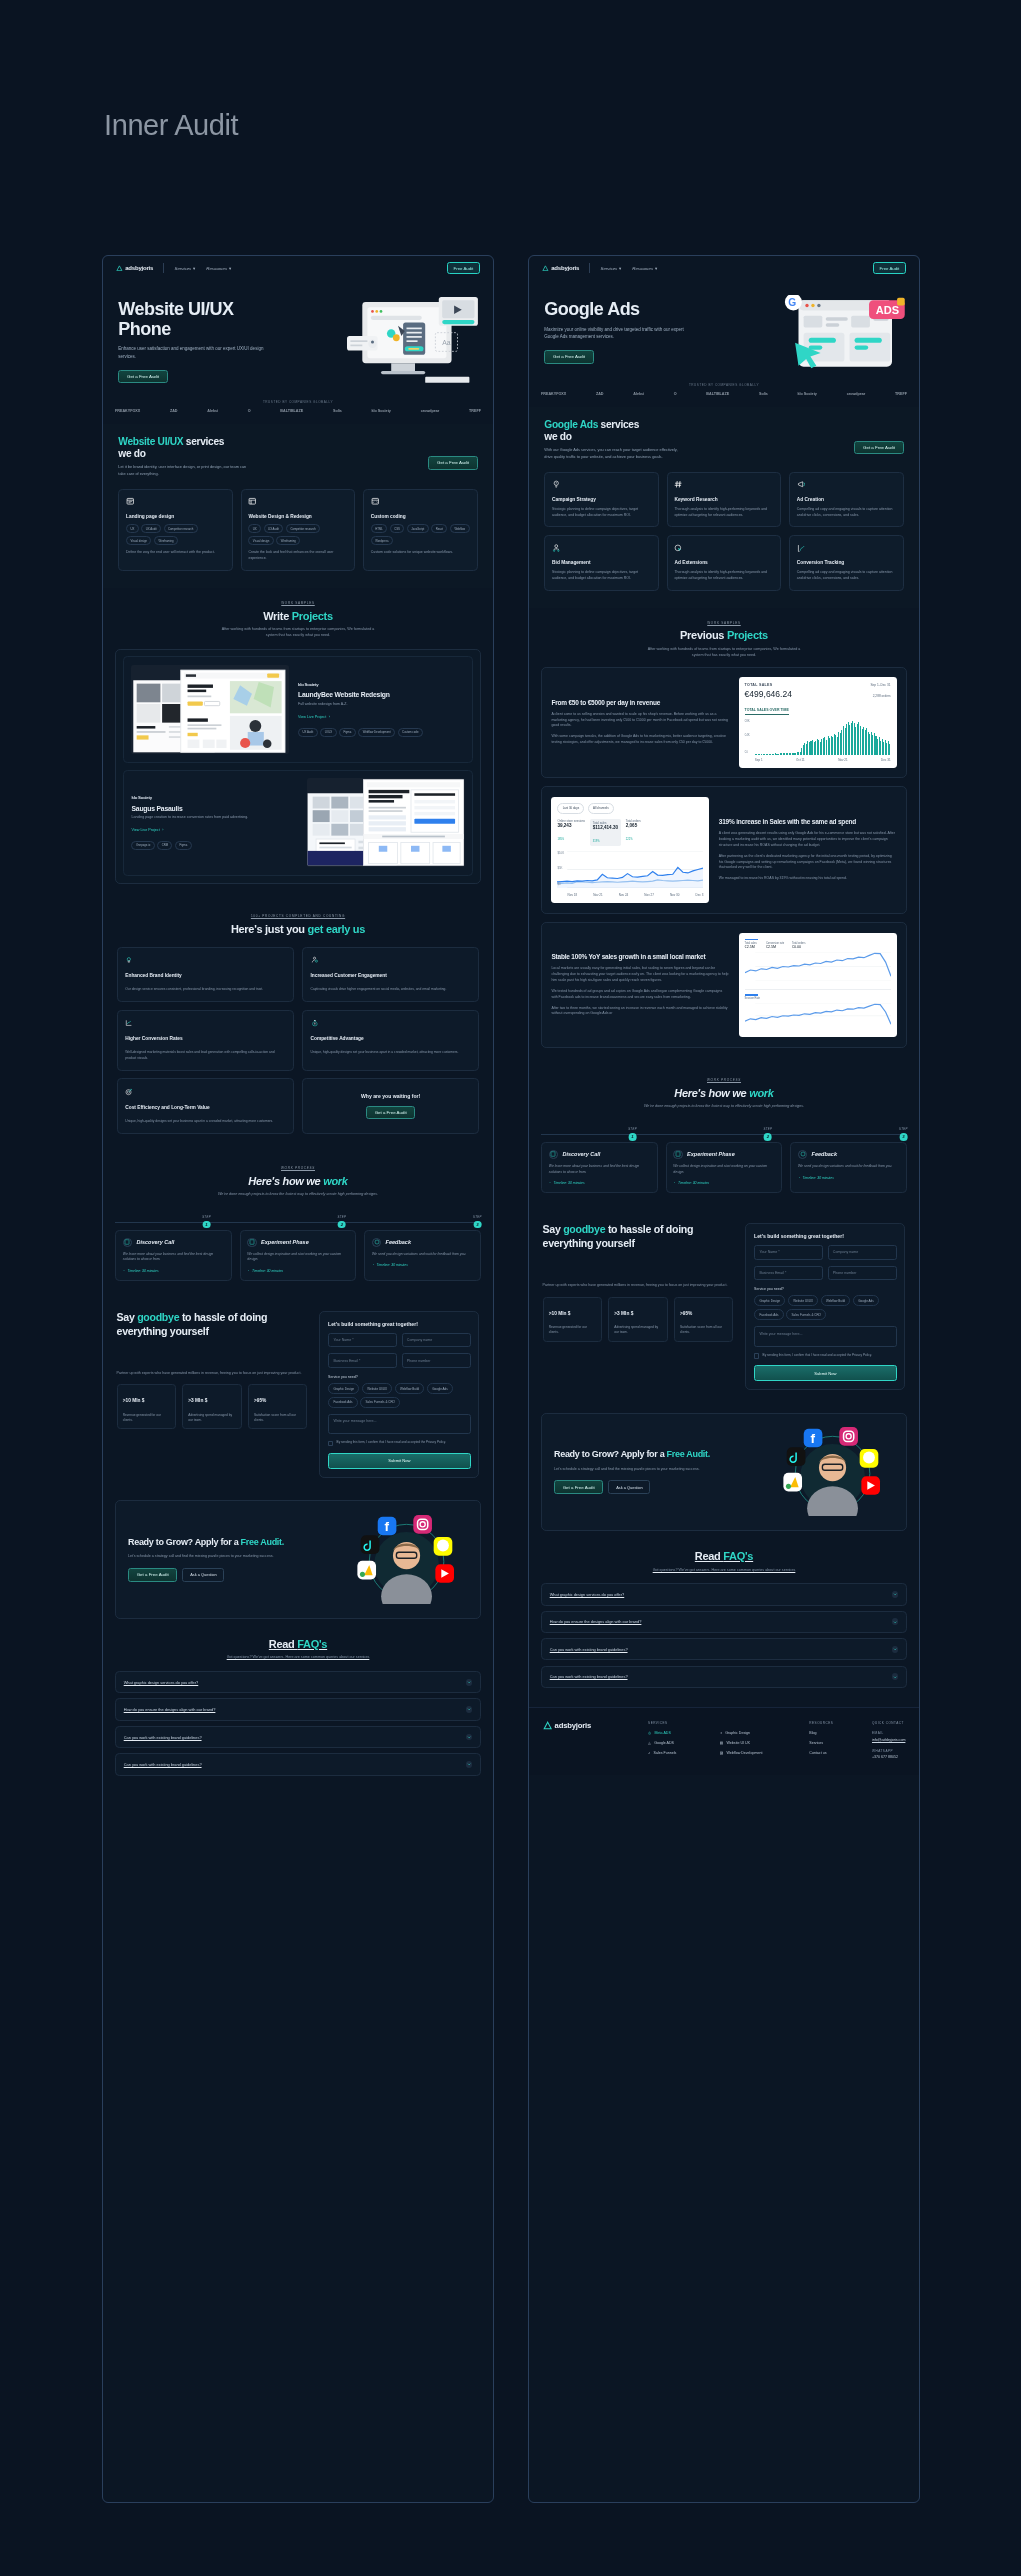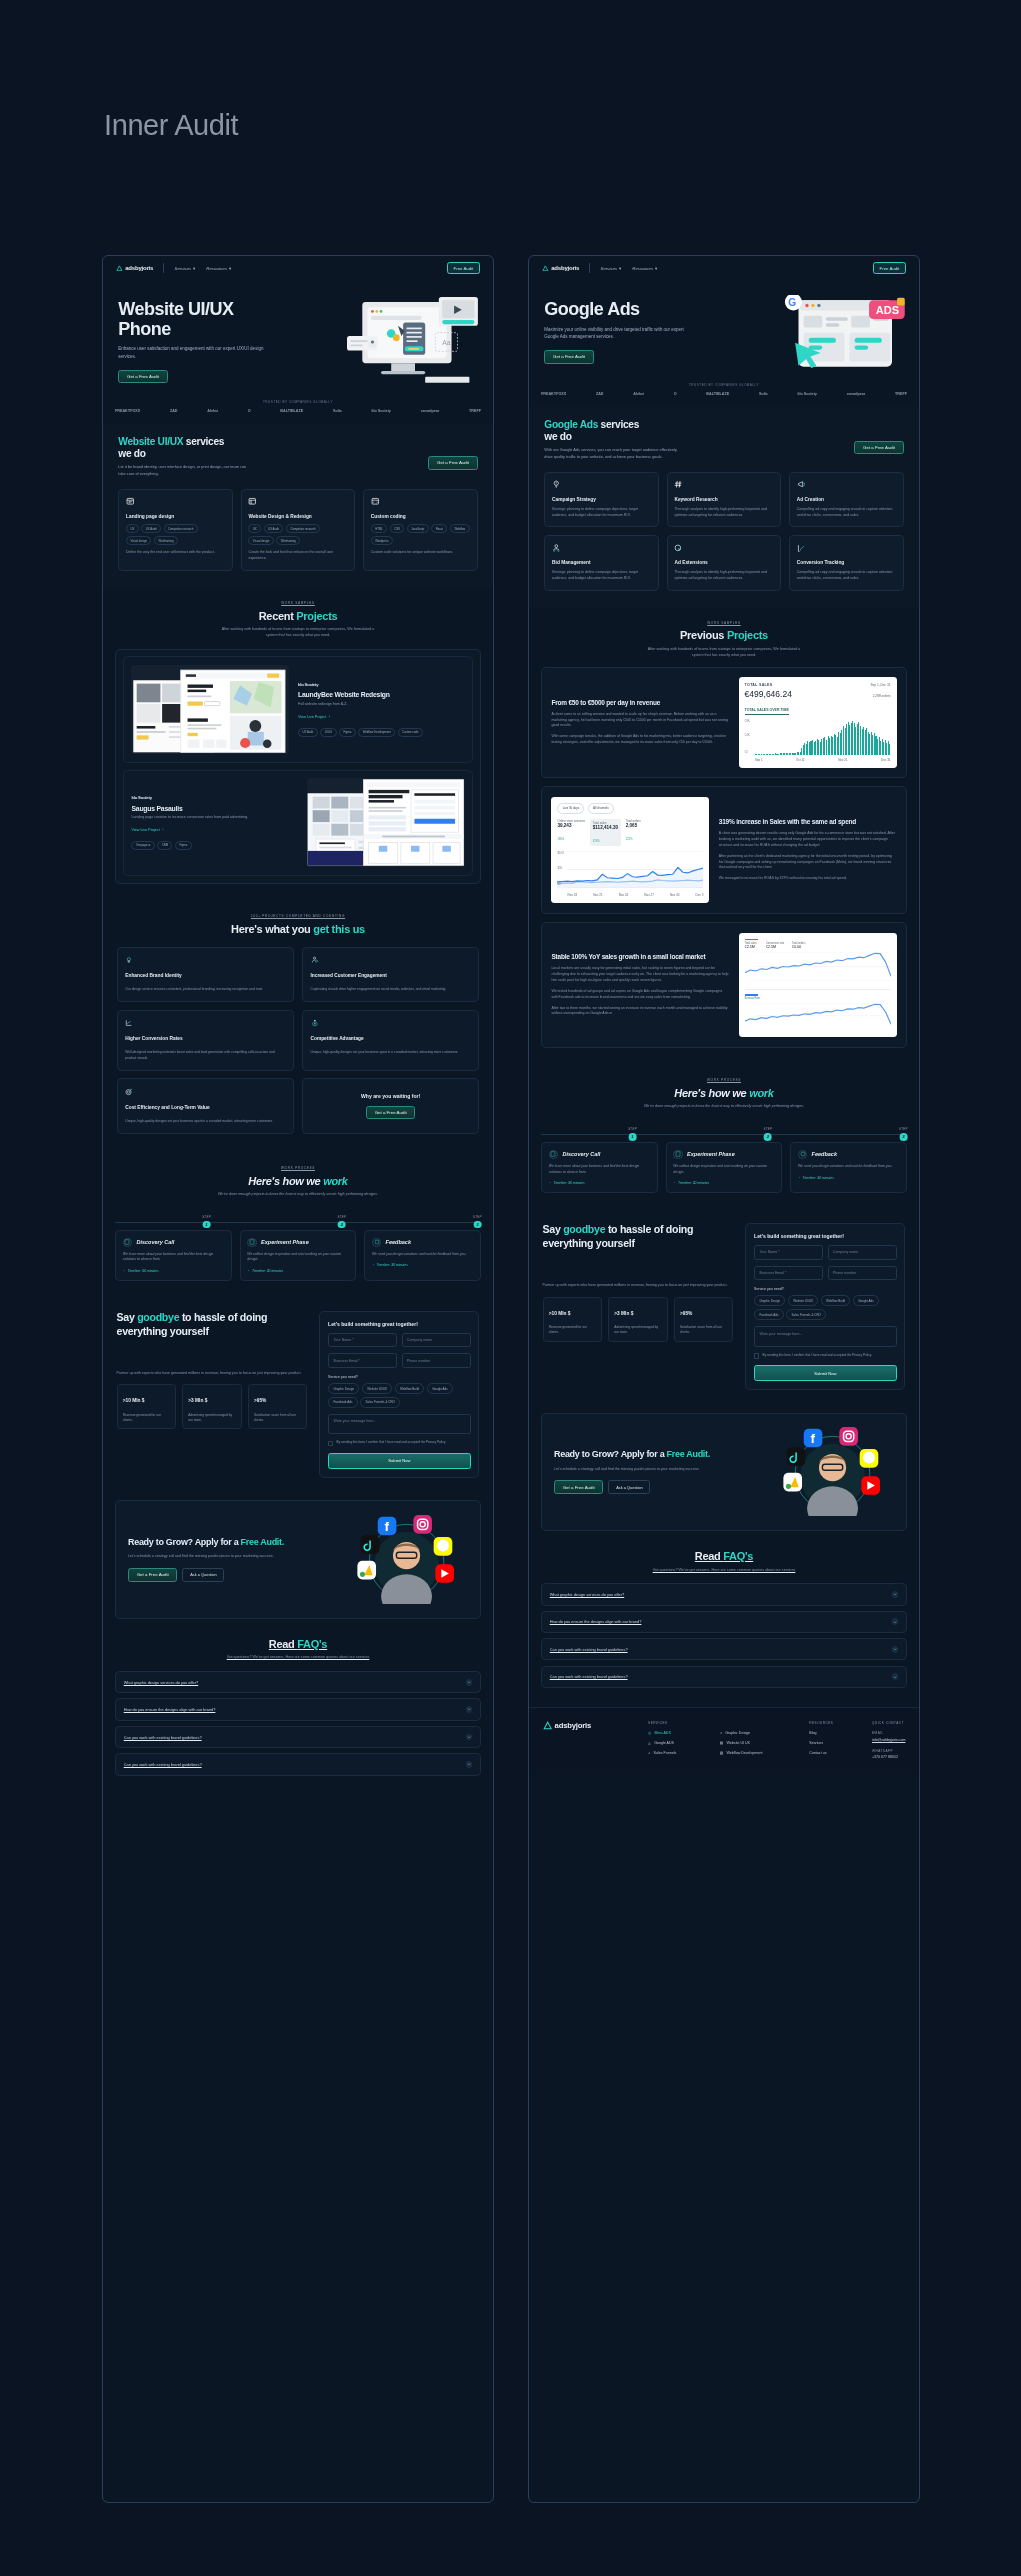--- a/index.html
+++ b/index.html
@@ -309,21 +309,21 @@
           <span class="tag">Wordpress</span>
         </div>
         <p>Custom code solutions for unique website workflows.</p>
       </div>
     </div>
   </div>
 
   <div class="projects">
     <div class="sec-center">
       <div class="eyebrow">WORK SAMPLES</div>
-      <h2><span>Recent </span><span class="accent">Projects</span></h2>
+      <h2><span>Write </span><span class="accent">Projects</span></h2>
       <p>After working with hundreds of teams from startups to enterprise companies, We formulated a system that has exactly what you need.</p>
     </div>
     <div class="proj-wrap">
       <div class="proj">
         <div class="proj-shot">
           <svg viewBox="0 0 185 105" width="158" height="89">
             <rect x="2" y="18" width="96" height="85" fill="#fbfbfc"></rect>
             <rect x="6" y="22" width="28" height="22" fill="#7d858f"></rect>
                 <rect x="36" y="22" width="28" height="22" fill="#cfd4d9"></rect>
                 <rect x="66" y="22" width="28" height="22" fill="#5f676f"></rect>
@@ -442,21 +442,21 @@
             <span class="tag">Figma</span>
           </div>
         </div>
       </div>
     </div>
   </div>
 
   <div class="benefits">
     <div class="sec-center">
       <div class="eyebrow">100+ PROJECTS COMPLETED AND COUNTING</div>
-      <h2><span>Here's what you </span><span class="accent">get this us</span></h2>
+      <h2><span>Here's just you </span><span class="accent">get early us</span></h2>
     </div>
     <div class="ben-grid">
       <div class="ben">
         <svg class="ico" viewBox="0 0 24 24">
               <circle cx="12" cy="10" r="5" fill="none" stroke="#2fd6c6" stroke-width="1.8"></circle>
               <path d="M8 16h8M9 19h6" stroke="#fff" stroke-width="1.8"></path>
             </svg>
         <h4>Enhanced Brand Identity</h4>
         <p>Our design service ensures consistent, professional branding, increasing recognition and trust.</p>
       </div>

